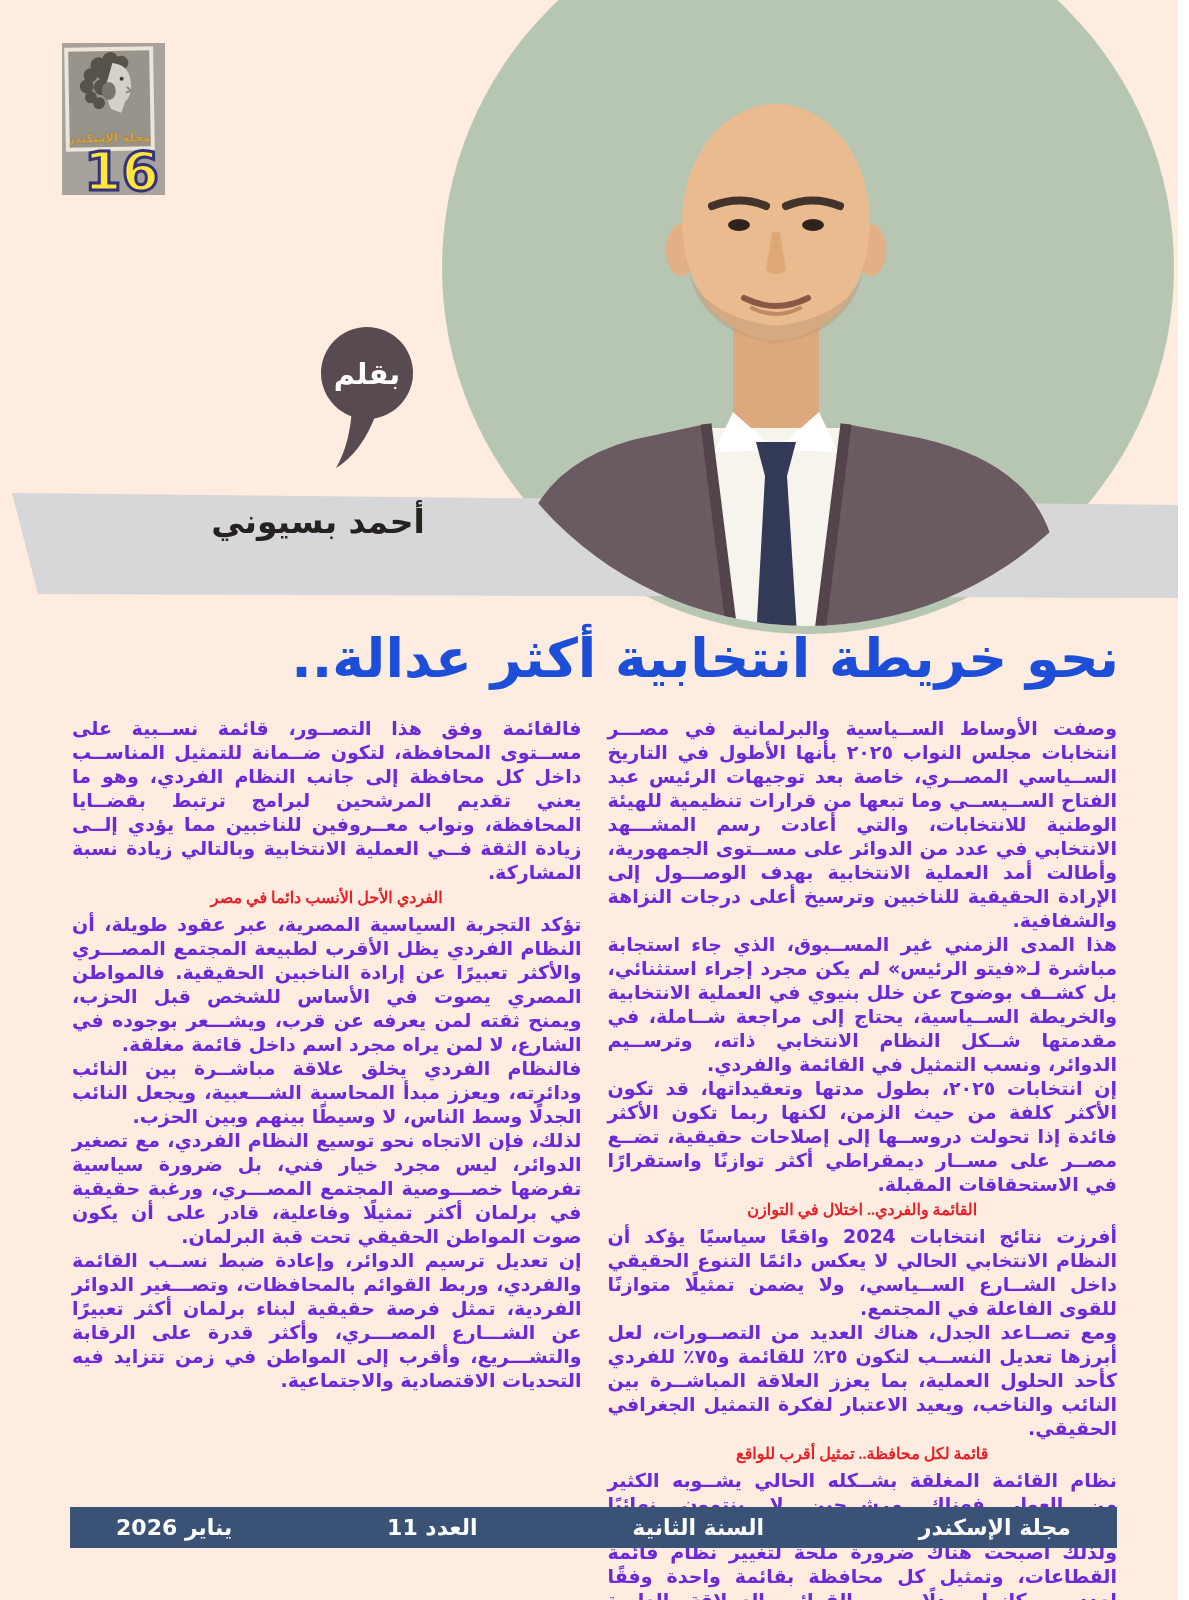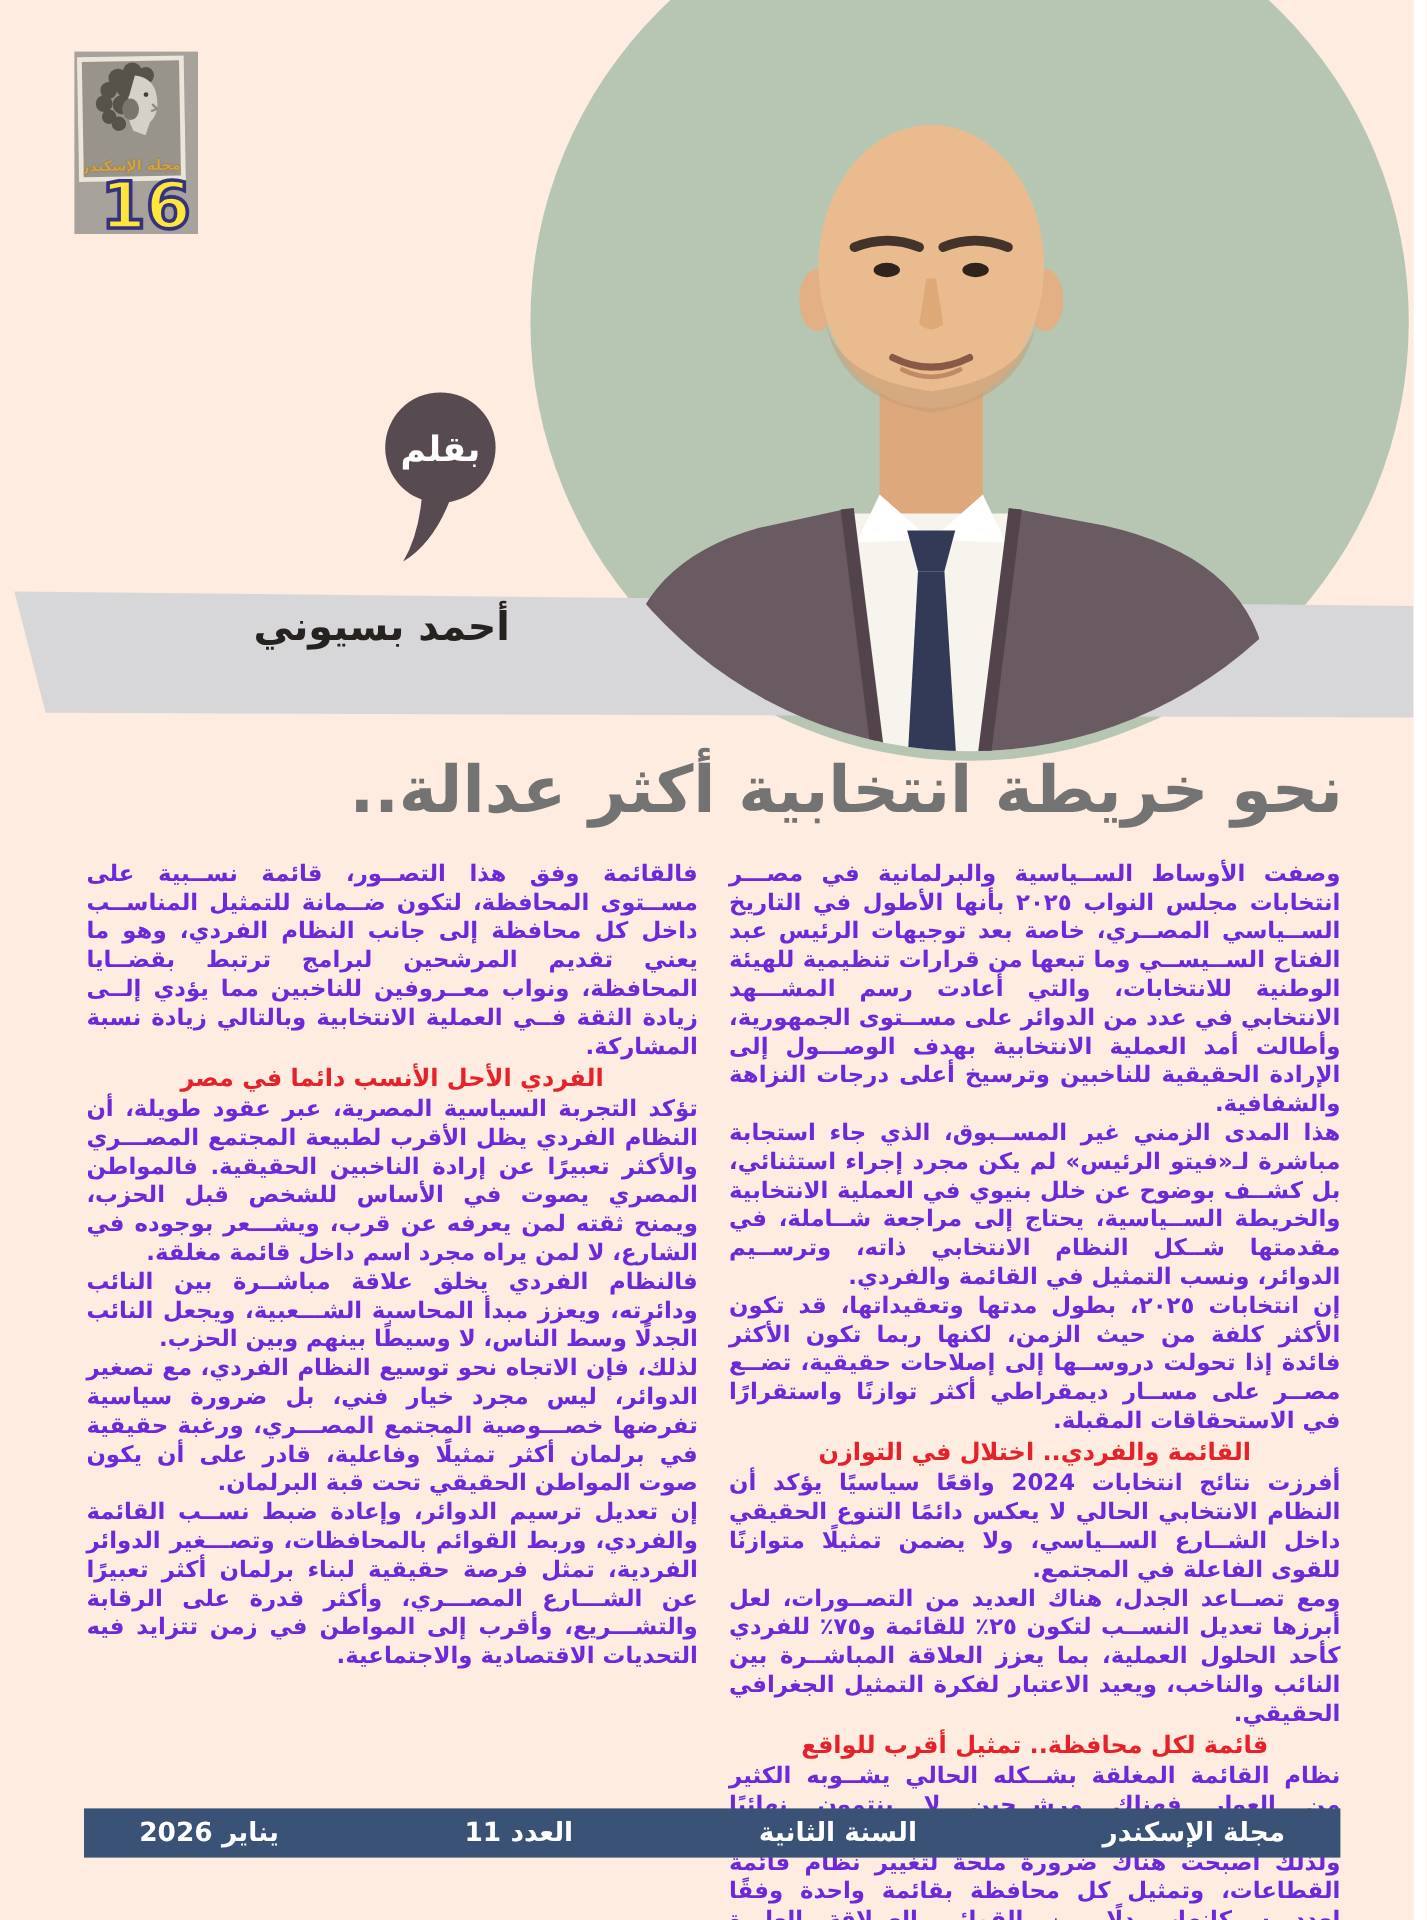--- a/index.html
+++ b/index.html
@@ -32,36 +32,36 @@
   
   .author-name{
     position:absolute;left:138px;top:502px;width:360px;text-align:center;
     font-size:33px;font-weight:bold;color:#262220;line-height:1.2;
   }
 
   
   .page-title{
     position:absolute;top:620px;right:70px;left:180px;margin:0;
     text-align:right;direction:rtl;
-    font-size:54px;font-weight:bold;color:#737373;line-height:1.45;
+    font-size:54px;font-weight:bold;color:#1d4ed8;line-height:1.45;
   }
 
   
   .article{
     position:absolute;top:716px;left:72px;width:1045px;
     direction:rtl;display:flex;gap:26px;
   }
   .column{width:calc(50% - 13px);}
   .column p{
     margin:0;font-size:19px;font-weight:700;line-height:24px;
     color:#6d28d9;text-align:justify;
   }
   .column .subhead{
-    margin:1px 0;font-size:20px;font-weight:bold;line-height:26px;
-    color:#e62129;text-align:center;
+    margin:1px 0;font-size:16px;font-weight:bold;line-height:26px;
+    color:#e62129;text-align:center;font-family:Liberation Serif, serif;
   }
 
   
   .footer-bar{
     position:absolute;left:70px;top:1507px;width:1047px;height:41px;
     background:#3a5275;display:flex;align-items:center;
     justify-content:space-between;padding:0 46px;box-sizing:border-box;
     direction:rtl;
   }
   .footer-bar span{

